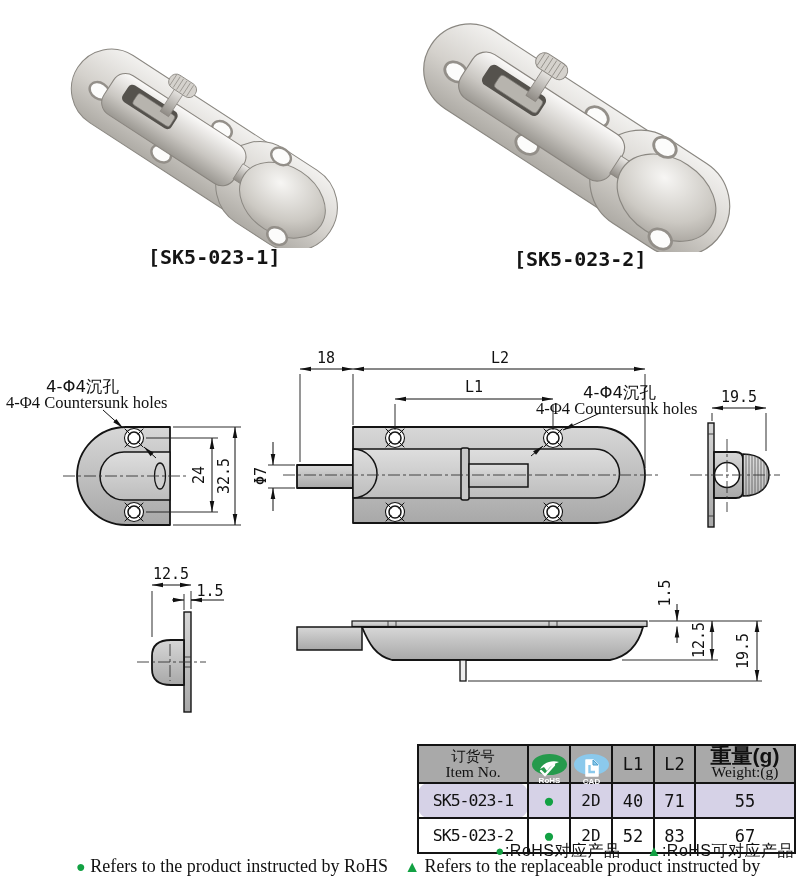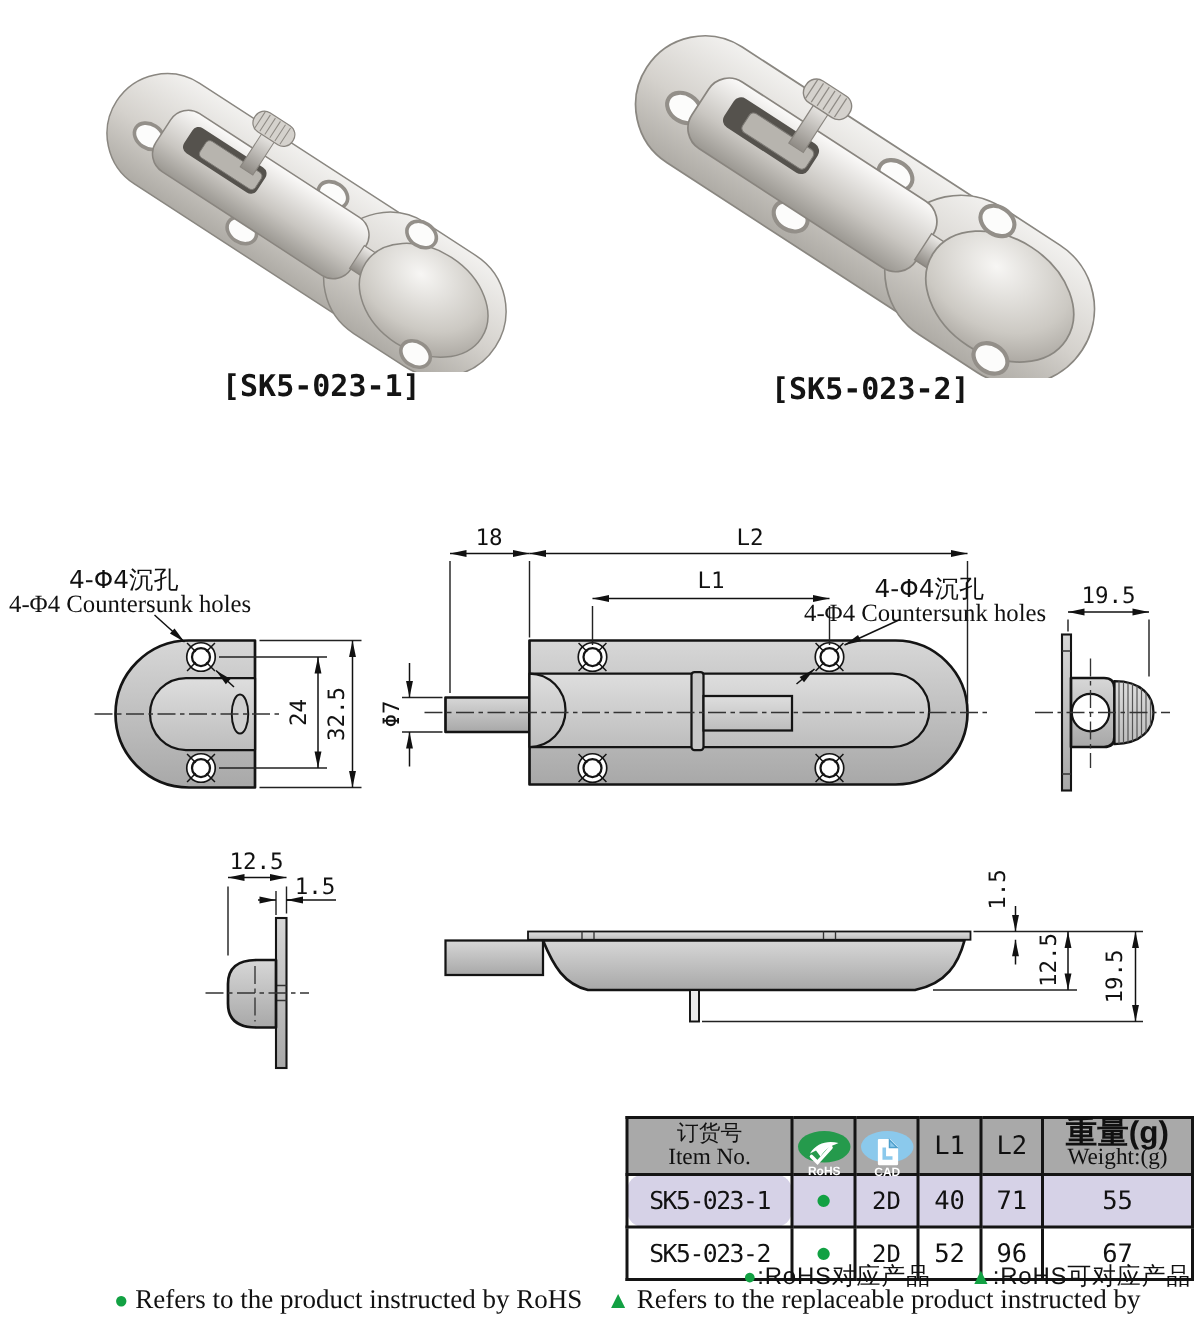--- a/index.html
+++ b/index.html
@@ -270,21 +270,21 @@
       <td class="mono" style="font-size:16px">2D</td>
       <td class="num-cell">40</td>
       <td class="num-cell">71</td>
       <td class="num-cell">55</td>
     </tr>
     <tr class="r2">
       <td class="item-cell">SK5-023-2</td>
       <td class="dot">●</td>
       <td class="mono" style="font-size:16px">2D</td>
       <td class="num-cell">52</td>
-      <td class="num-cell">96</td>
+      <td class="num-cell">83</td>
       <td class="num-cell">67</td>
     </tr>
   </tbody>
     </table>
 
   <div id="legend-cn">
     <span class="gsym">●</span><span>:RoHS对应产品</span><span class="lggap"></span><span class="gsym">▲</span><span>:RoHS可对应产品</span>
   </div>
   <div id="legend-en">
     <span class="gsym2">●</span>

